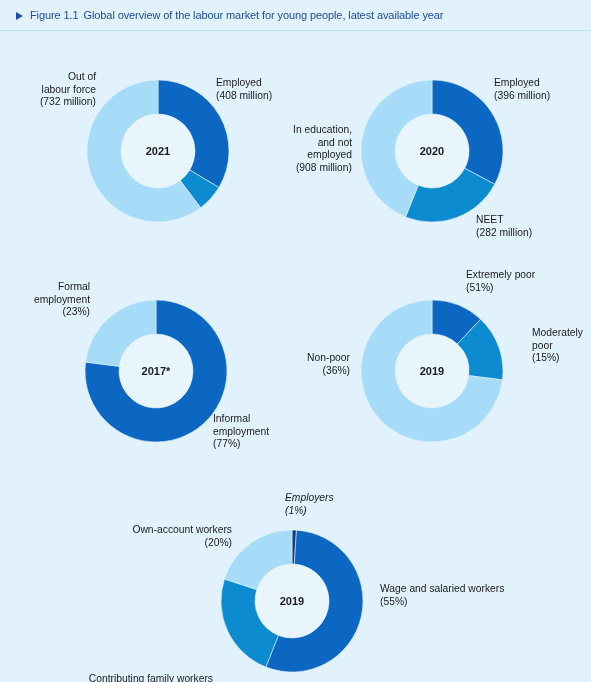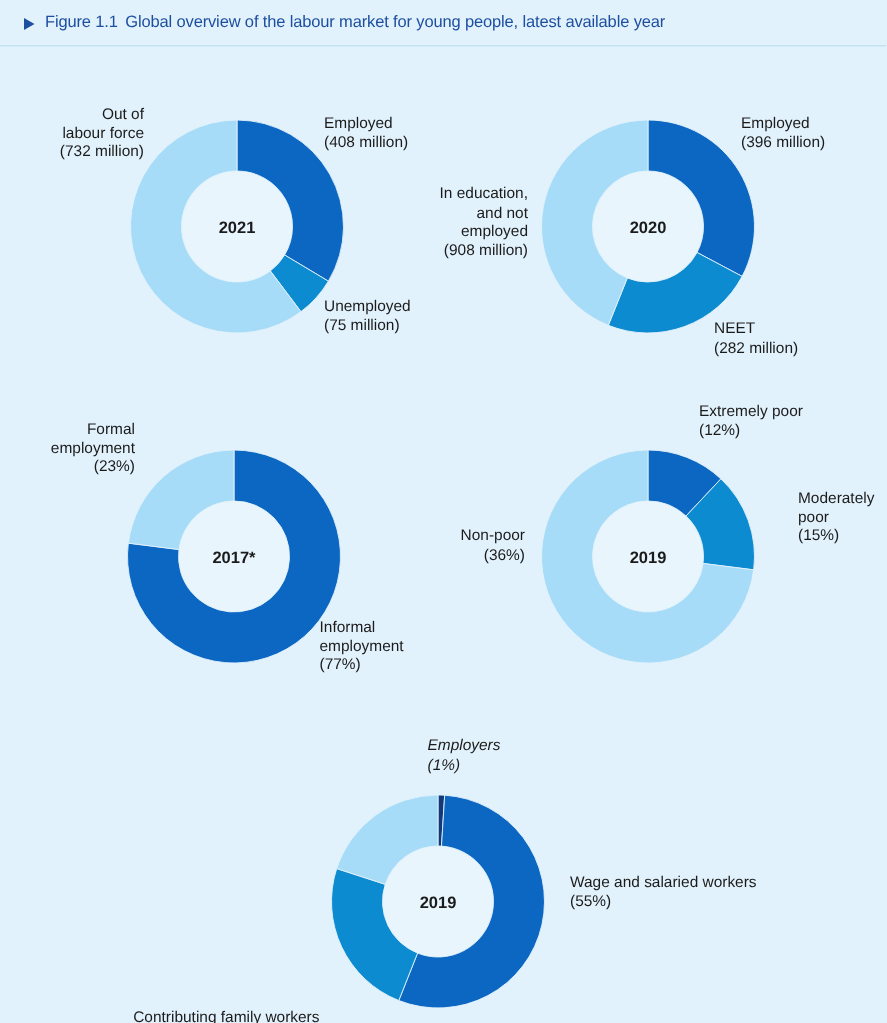--- a/index.html
+++ b/index.html
@@ -105,22 +105,20 @@
         </g>
       <circle cx="72" cy="72" r="36.6" fill="#e8f5fd"></circle>
         <text class="center-label" x="72" y="76" text-anchor="middle">2021</text>
     </svg>
   </div>
   <div class="lbl r" style="left:8px; top:71px; width:88px;">Out of
 labour force
 (732 million)</div>
   <div class="lbl l" style="left:216px; top:77px; width:110px;">Employed
 (408 million)</div>
-  <div class="lbl l" style="left:216px; top:199px; width:110px;">Unemployed
-(75 million)</div>
 
   <div class="donut-wrap" style="left:360px; top:79px;">
     <svg width="144" height="144" viewBox="0 0 144 144">
       <g id="d2-slices">
           <path d="M 72 1 A 71 71 0 0 1 134.7382927321287 105.24013575570541 L 104.6946032547713 89.32232426705775 A 37 37 0 0 0 72 35 Z" fill="#0b67c2" stroke="#e2f2fc" stroke-width="0.6"></path>
           <path d="M 134.7382927321287 105.24013575570541 A 71 71 0 0 1 45.53413035270266 137.88290934538537 L 58.207927085211246 106.33334712365152 A 37 37 0 0 0 104.6946032547713 89.32232426705775 Z" fill="#0d8bd0" stroke="#e2f2fc" stroke-width="0.6"></path>
           <path d="M 45.53413035270266 137.88290934538537 A 71 71 0 0 1 71.99999999999999 1 L 72 35 A 37 37 0 0 0 58.207927085211246 106.33334712365152 Z" fill="#a6dcf7" stroke="#e2f2fc" stroke-width="0.6"></path>
         </g>
       <circle cx="72" cy="72" r="36.6" fill="#e8f5fd"></circle>
         <text class="center-label" x="72" y="76" text-anchor="middle">2020</text>
@@ -157,39 +155,41 @@
       <g id="d4-slices">
           <path d="M 72 1 A 71 71 0 0 1 120.60284452093688 20.243227453079783 L 97.32824291936149 45.02816078540778 A 37 37 0 0 0 72 35 Z" fill="#0b67c2" stroke="#e2f2fc" stroke-width="0.6"></path>
           <path d="M 120.60284452093688 20.243227453079783 A 71 71 0 0 1 142.44014379332793 80.89865958306561 L 108.70824394863568 76.63732964187926 A 37 37 0 0 0 97.32824291936149 45.02816078540778 Z" fill="#0d8bd0" stroke="#e2f2fc" stroke-width="0.6"></path>
           <path d="M 142.44014379332793 80.89865958306561 A 71 71 0 1 1 71.99999999999999 1 L 72 35 A 37 37 0 1 0 108.70824394863568 76.63732964187926 Z" fill="#a6dcf7" stroke="#e2f2fc" stroke-width="0.6"></path>
         </g>
       <circle cx="72" cy="72" r="36.6" fill="#e8f5fd"></circle>
         <text class="center-label" x="72" y="76" text-anchor="middle">2019</text>
     </svg>
   </div>
   <div class="lbl l" style="left:466px; top:269px; width:120px;">Extremely poor
-(12%)</div>
+(51%)</div>
   <div class="lbl l" style="left:532px; top:315px; width:82px;margin-top:12px;">Moderately
 poor
 (15%)</div>
   <div class="lbl r" style="left:282px; top:352px; width:68px;">Non-poor
 (36%)</div>
 
   <div class="donut-wrap" style="left:220px; top:529px;">
     <svg width="144" height="144" viewBox="0 0 144 144">
       <g id="d5-slices">
           <path d="M 72 1 A 71 71 0 0 1 76.45812688658125 1.1401022815927178 L 74.32324922258461 35.07301104815395 A 37 37 0 0 0 72 35 Z" fill="#123a7a" stroke="#e2f2fc" stroke-width="0.6"></path>
           <path d="M 76.45812688658125 1.1401022815927178 A 71 71 0 1 1 45.86315675938785 138.01413049806584 L 58.37939155066691 106.4017299778653 A 37 37 0 1 0 74.32324922258461 35.07301104815395 Z" fill="#0b67c2" stroke="#e2f2fc" stroke-width="0.6"></path>
           <path d="M 45.86315675938785 138.01413049806584 A 71 71 0 0 1 4.474987343044106 50.05979339937871 L 36.81090889707932 60.56637120812694 A 37 37 0 0 0 58.37939155066691 106.4017299778653 Z" fill="#0d8bd0" stroke="#e2f2fc" stroke-width="0.6"></path>
           <path d="M 4.474987343044106 50.05979339937871 A 71 71 0 0 1 71.99999999999999 1 L 72 35 A 37 37 0 0 0 36.81090889707932 60.56637120812694 Z" fill="#a6dcf7" stroke="#e2f2fc" stroke-width="0.6"></path>
         </g>
       <circle cx="72" cy="72" r="36.6" fill="#e8f5fd"></circle>
         <text class="center-label" x="72" y="76" text-anchor="middle">2019</text>
     </svg>
   </div>
   <div class="lbl l" style="left:285px; top:492px; width:120px;font-style:italic;">Employers
 (1%)</div>
+  <div class="lbl r" style="left:80px; top:524px; width:152px;">Own-account workers
+(20%)</div>
   <div class="lbl r" style="left:48px; top:628px; width:165px;margin-top:45px;">Contributing family workers
 (24%)</div>
   <div class="lbl l" style="left:380px; top:583px; width:170px;">Wage and salaried workers
 (55%)</div>
 
 </div>
 
 </body></html>

